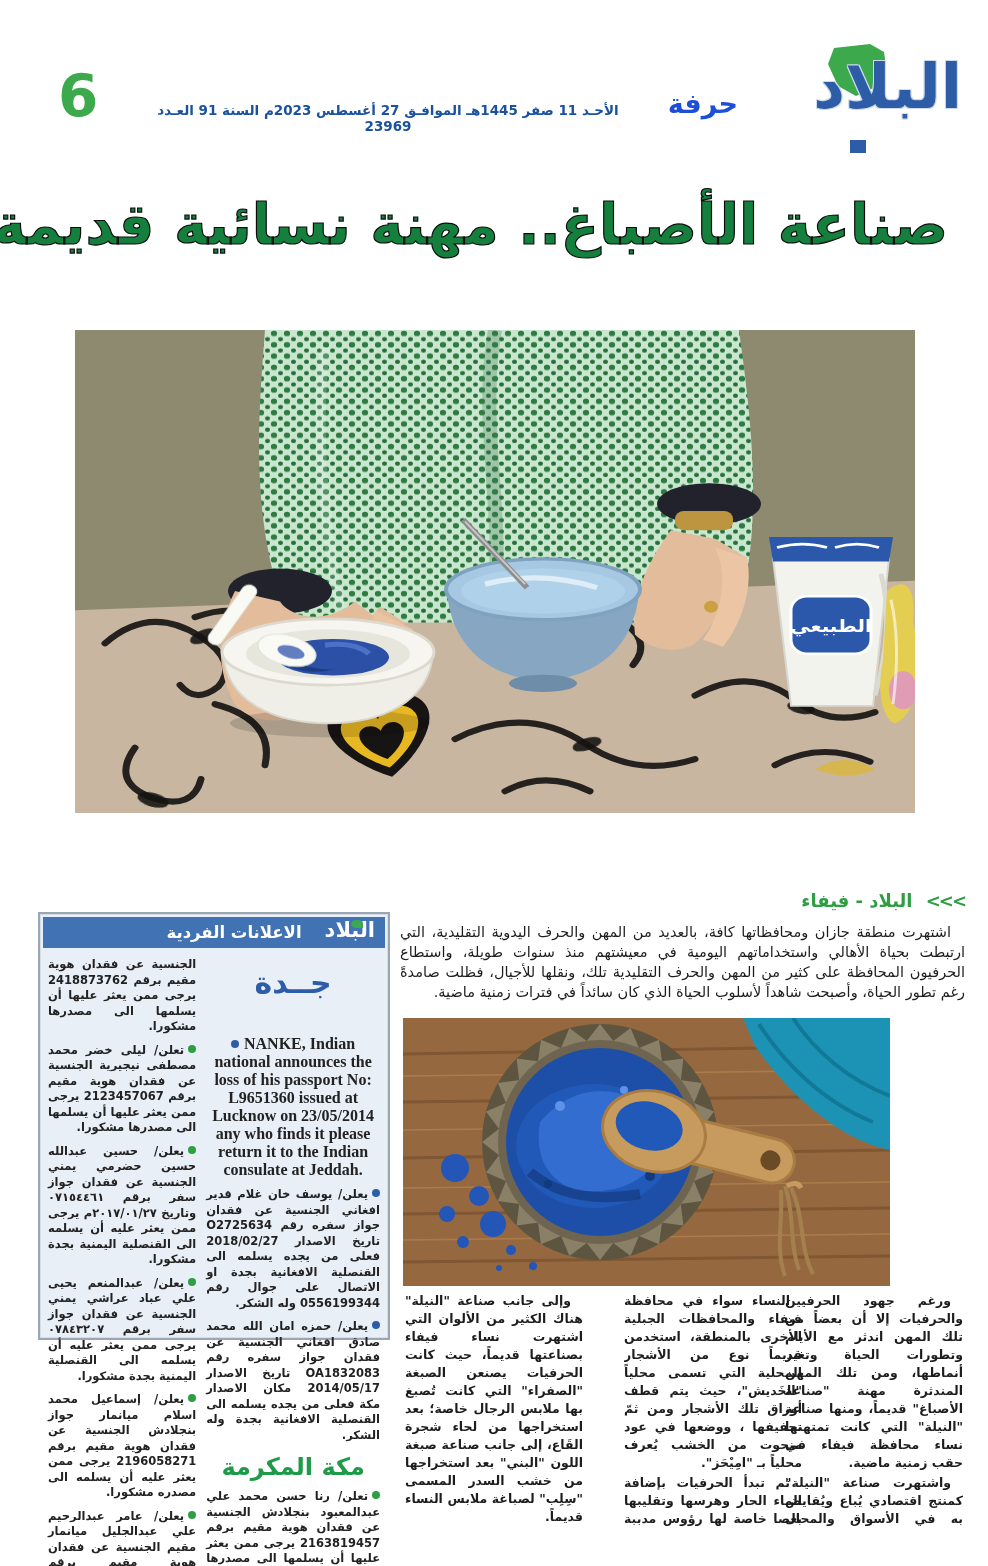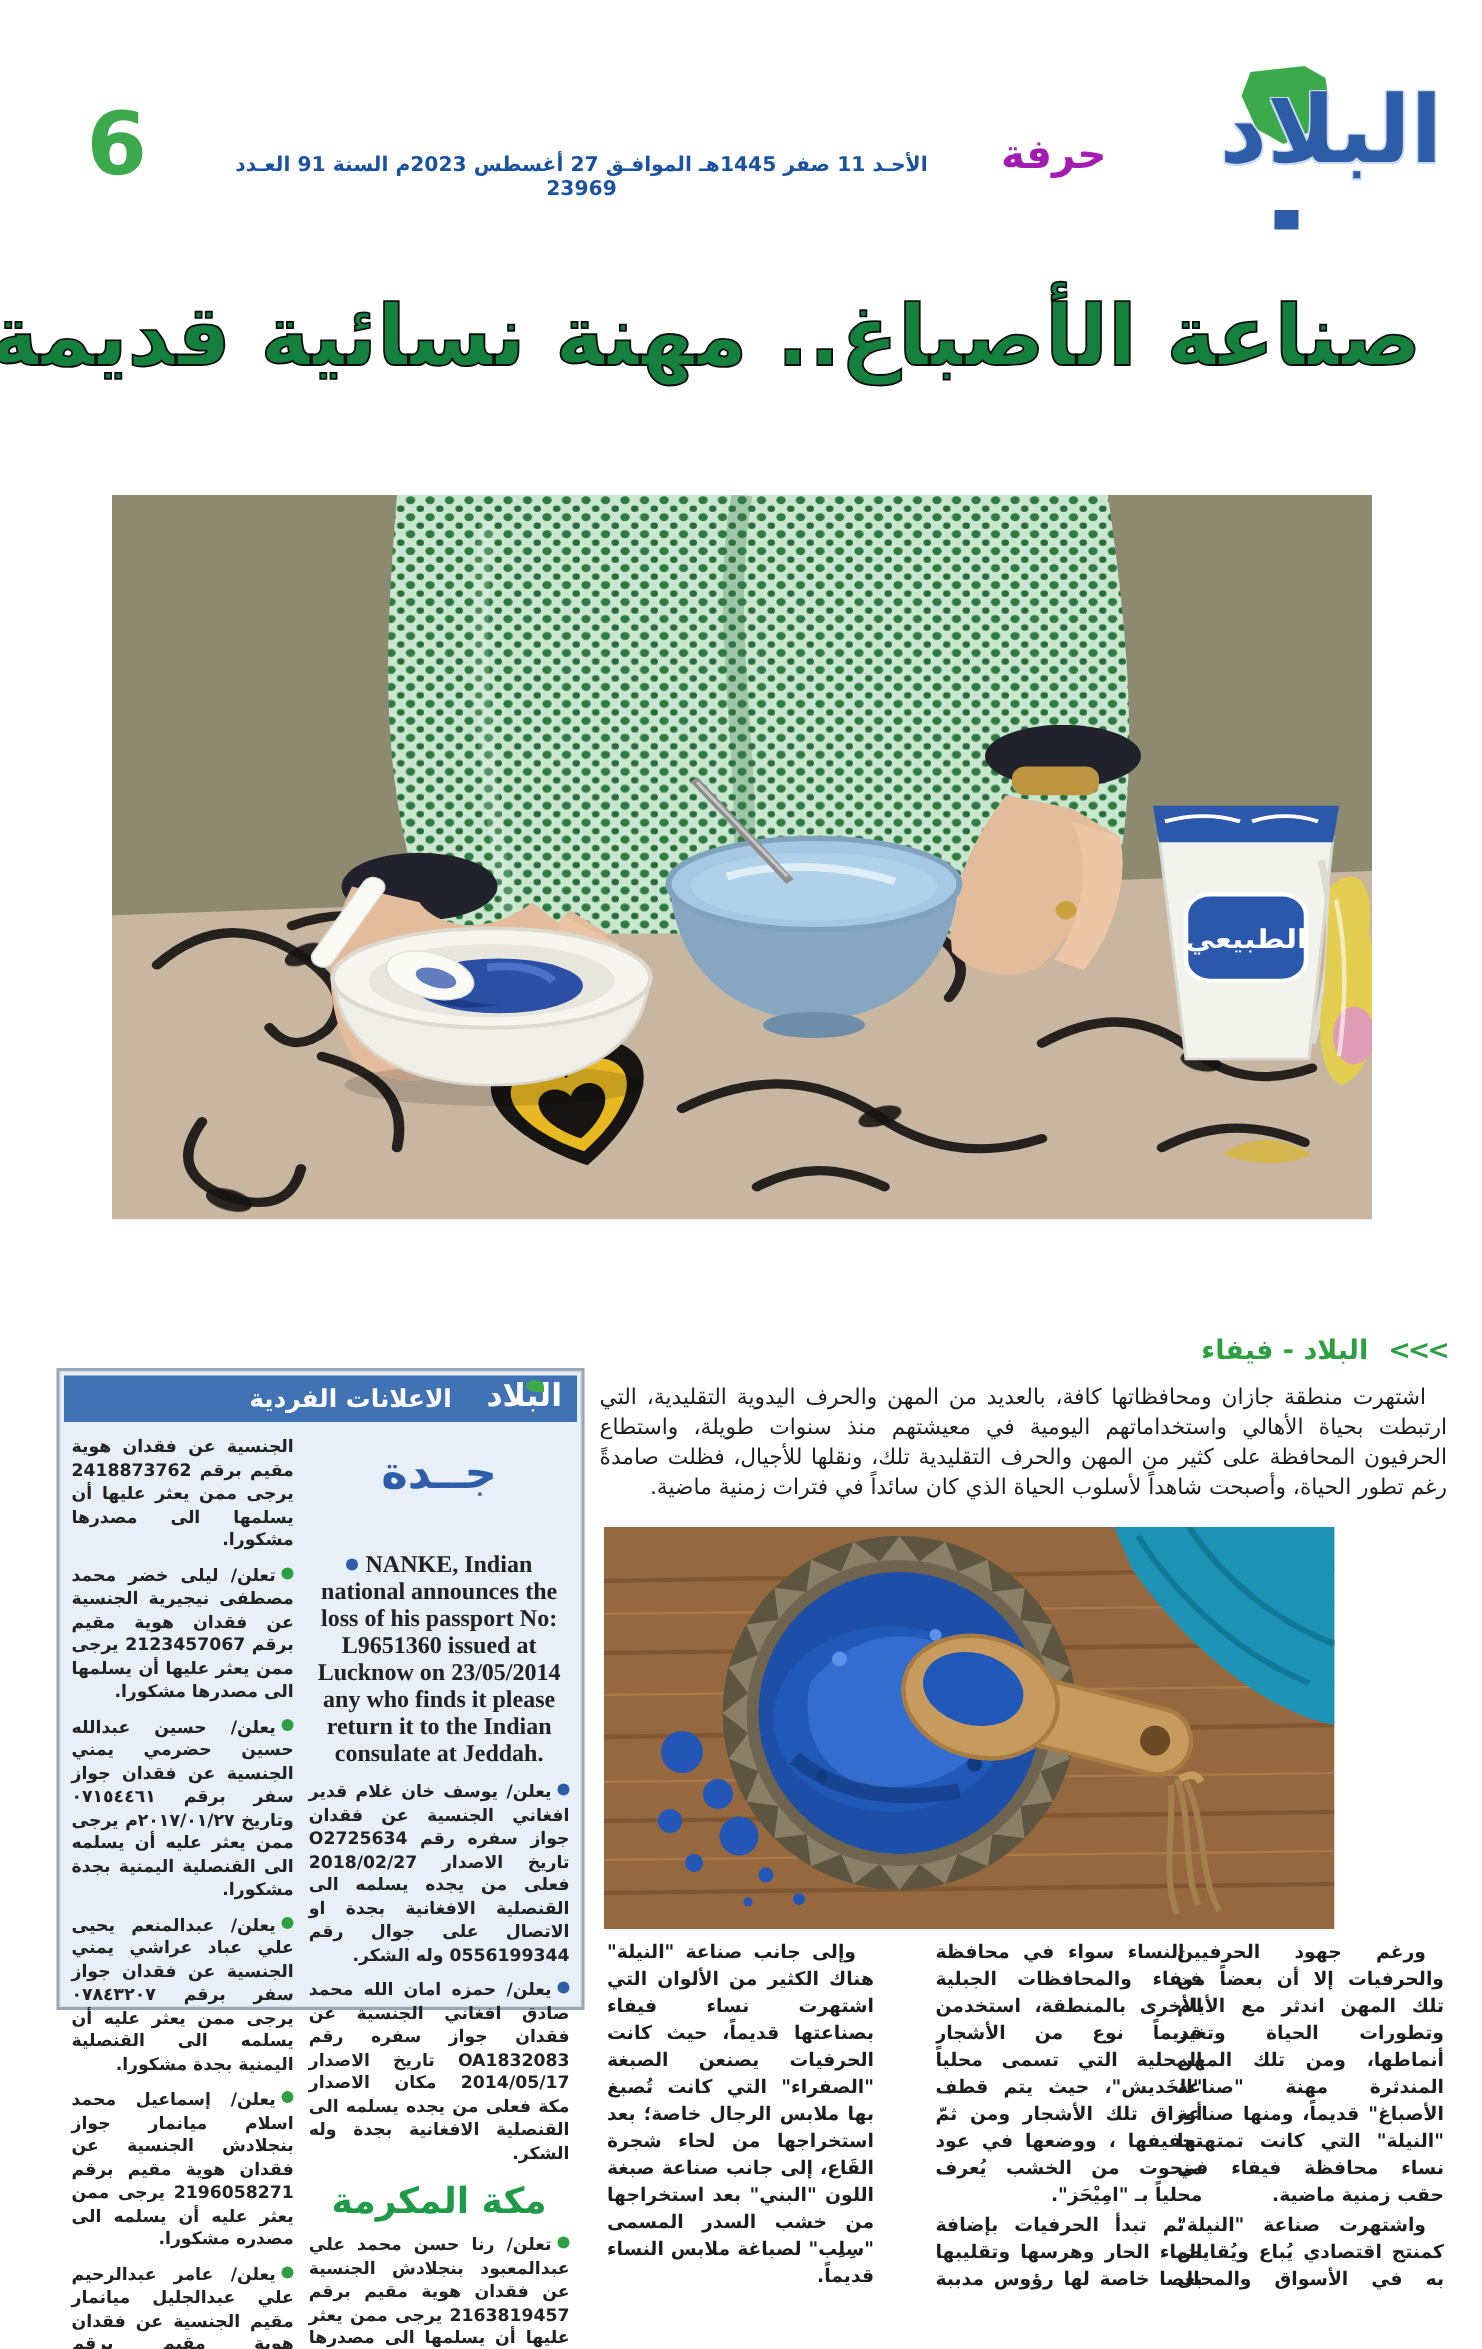--- a/index.html
+++ b/index.html
@@ -8,21 +8,21 @@
   .page { position:relative; width:988px; height:1566px; margin:0 auto; background:#ffffff; overflow:hidden; direction:rtl; }
 
   
   .page-number { position:absolute; left:58px; top:62px; font-size:58px; font-weight:900; color:#3CA94C; direction:ltr; }
   .date-line { position:absolute; left:148px; top:102px; width:480px; font-size:13.5px; font-weight:700; color:#1A52A0; text-align:center; }
   .masthead { position:absolute; right:26px; top:48px; width:210px; height:100px; }
   .masthead-word { position:absolute; right:0; top:8px; font-size:62px; font-weight:900; color:#2E5DA8; line-height:1;
                    text-shadow:-1px -1px 0 #cdd9ec, 1px 1px 0 #cdd9ec, 1px -1px 0 #cdd9ec, -1px 1px 0 #cdd9ec; }
   .masthead-map { position:absolute; right:72px; top:-6px; width:64px; height:58px; }
   .masthead-dot { position:absolute; right:96px; top:92px; width:16px; height:13px; background:#2E5DA8; }
-  .section-label { position:absolute; right:250px; top:88px; font-size:27px; font-weight:900; color:#a21caf; }
+  .section-label { position:absolute; right:250px; top:88px; font-size:27px; font-weight:900; color:#1d4ed8; }
 
   
   .headline { position:absolute; left:40px; top:192px; width:908px; text-align:center; font-size:56px; font-weight:900;
               color:#15803d; white-space:nowrap; letter-spacing:-1px; -webkit-text-stroke:1.2px #0c0c0c; }
 
   
   .main-photo { position:absolute; left:75px; top:330px; width:840px; height:483px; }
   .indigo-photo { position:absolute; left:403px; top:1018px; width:487px; height:268px; }
   .main-photo svg, .indigo-photo svg { display:block; width:100%; height:100%; }
 

